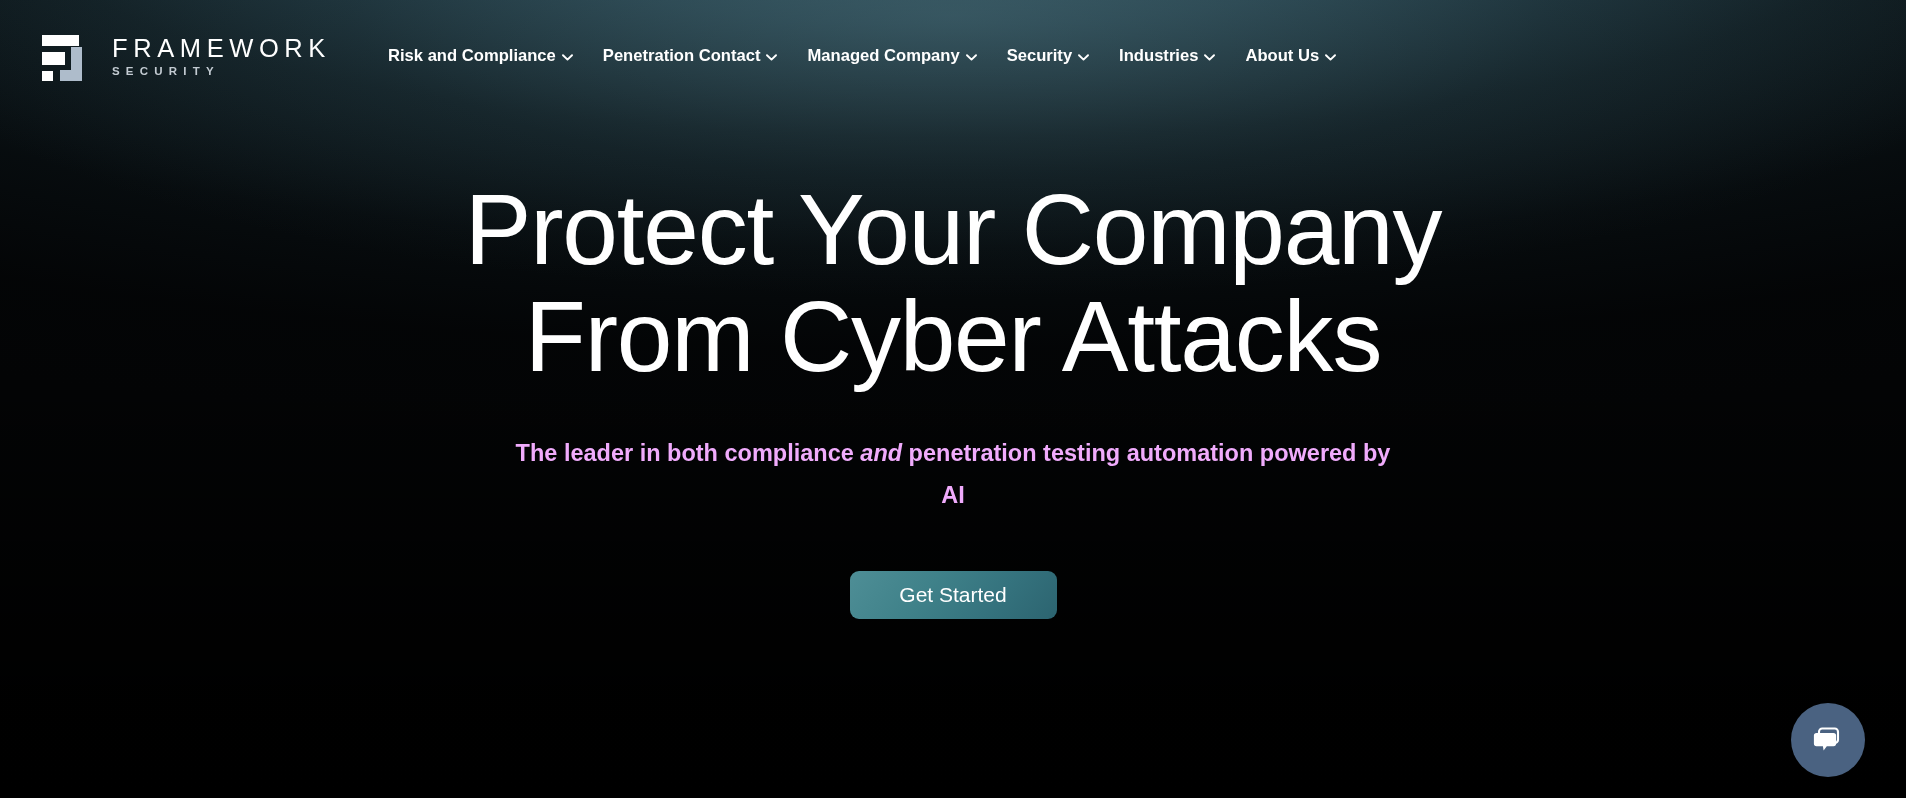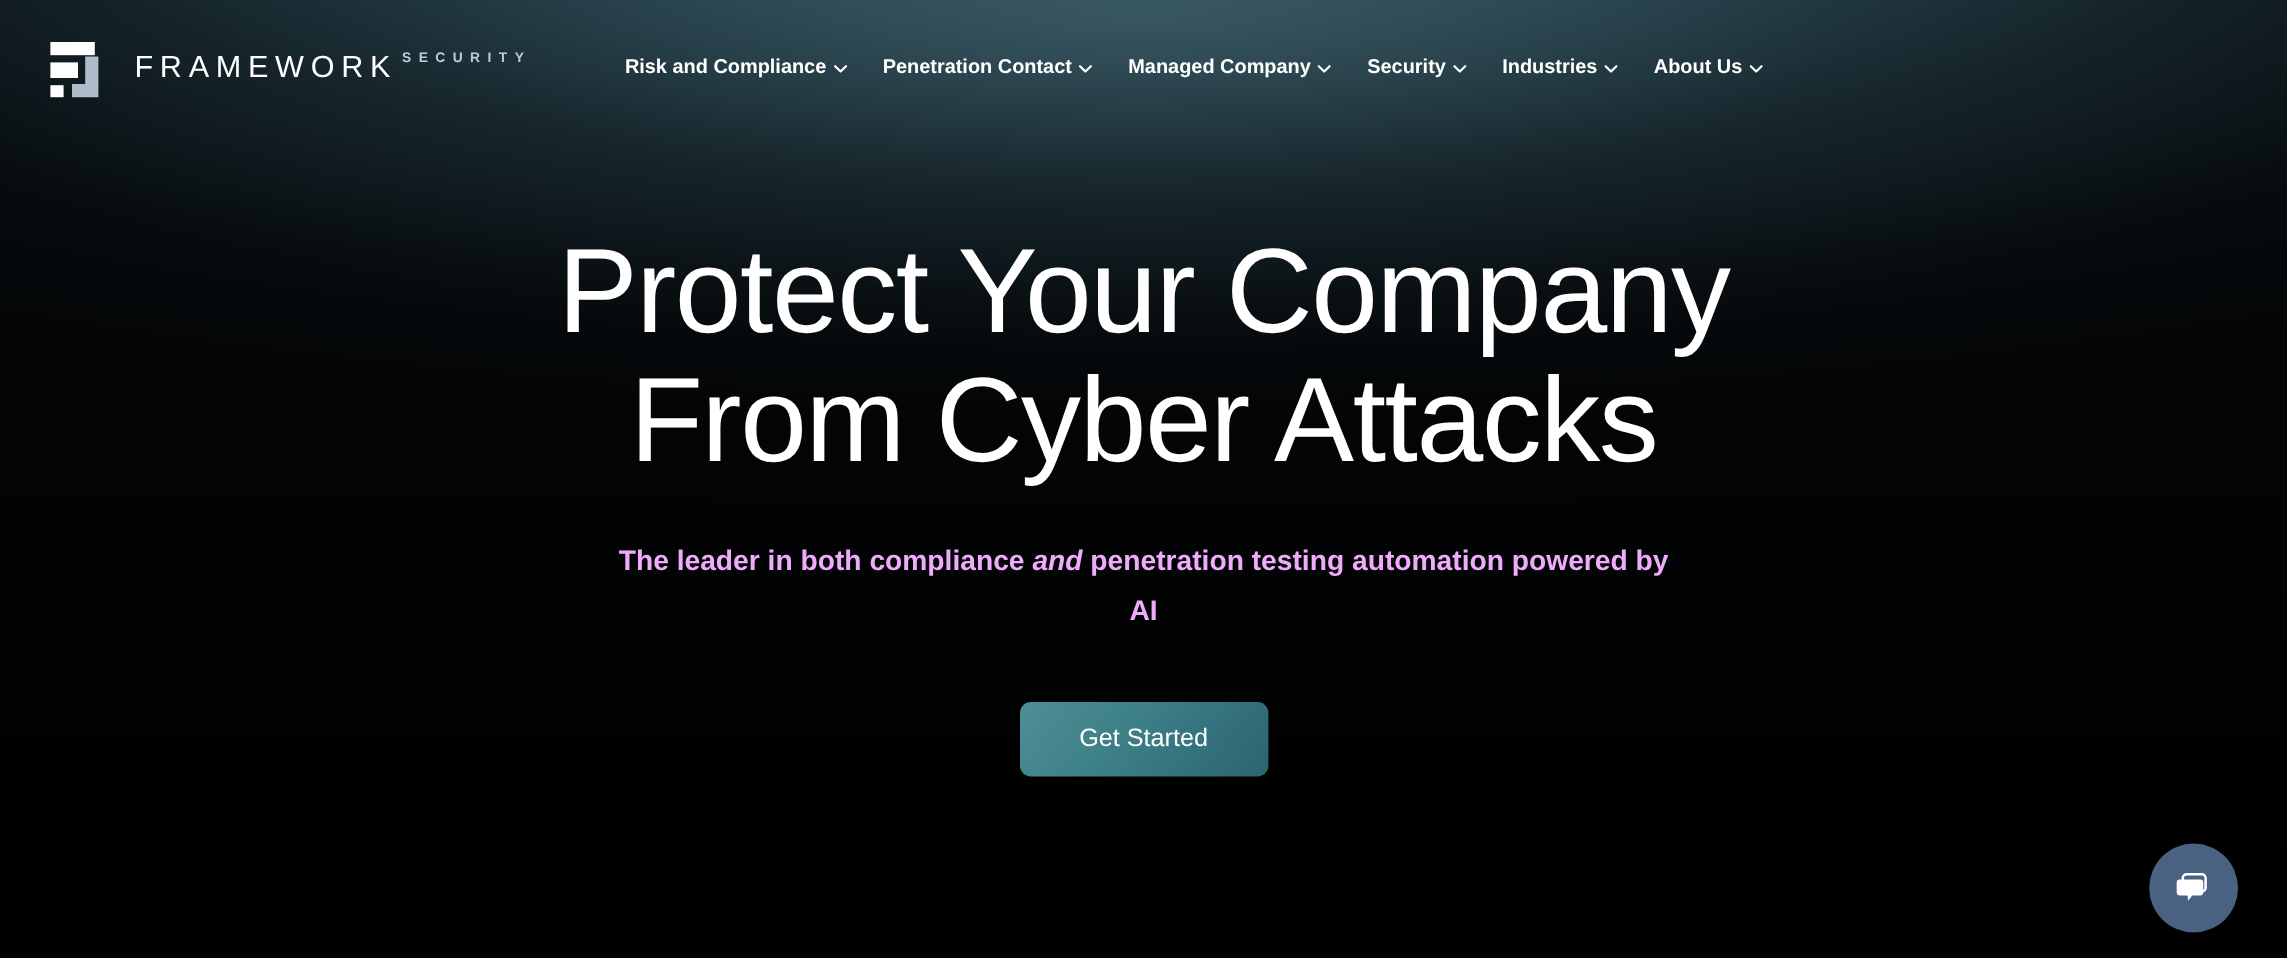--- a/index.html
+++ b/index.html
@@ -78,21 +78,21 @@
     gap:19px;
     margin-left:36px;
     text-decoration:none;
   }
   .logo-mark {
     width:57px;
     height:56px;
     flex:0 0 auto;
     display:block;
   }
-  .brand-text { display:flex; flex-direction:row; gap:4px; }
+  .brand-text { display:flex; flex-direction:column; gap:4px; }
   .brand-name {
     color:#ffffff;
     font-size:25.5px;
     font-weight:400;
     letter-spacing:5.6px;
     line-height:1;
     white-space:nowrap;
   }
   .brand-sub {
     color:#c3cbd2;
@@ -101,21 +101,21 @@
     letter-spacing:6.2px;
     line-height:1;
     white-space:nowrap;
   }
 
   
   .nav {
     display:flex;
     align-items:center;
     gap:30px;
-    margin-left:78px;
+    margin-left:57px;
   }
   .nav-item {
     display:flex;
     align-items:center;
     gap:6px;
     color:#ffffff;
     font-size:16.6px;
     font-weight:700;
     line-height:1;
     white-space:nowrap;
@@ -148,21 +148,21 @@
     letter-spacing:0.2px;
     cursor:pointer;
     display:flex;
     align-items:center;
     justify-content:center;
   }
 
   
   .hero {
     position:absolute;
-    top:18px; left:0;
+    top:4px; left:0;
     width:100%;
     z-index:5;
     display:flex;
     flex-direction:column;
     align-items:center;
     text-align:center;
     justify-content:space-between;
   }
 
   .headline {
@@ -190,21 +190,21 @@
     margin-top:43px;
     color:#ffffff;
     font-size:23.5px;
     font-weight:700;
     line-height:1.3;
   }
 
   .cta-btn {
     margin-top:54px;
     width:207px;
-    height:62px;
+    height:48px;
     border:none;
     border-radius:9px;
     background:linear-gradient(128deg, #4e8e96 0%, #3f8189 38%, #35737e 68%, #2c6470 100%);
     color:#ffffff;
     font-family:"Liberation Sans", sans-serif;
     font-size:21px;
     font-weight:400;
     cursor:pointer;
     display:flex;
     align-items:center;

